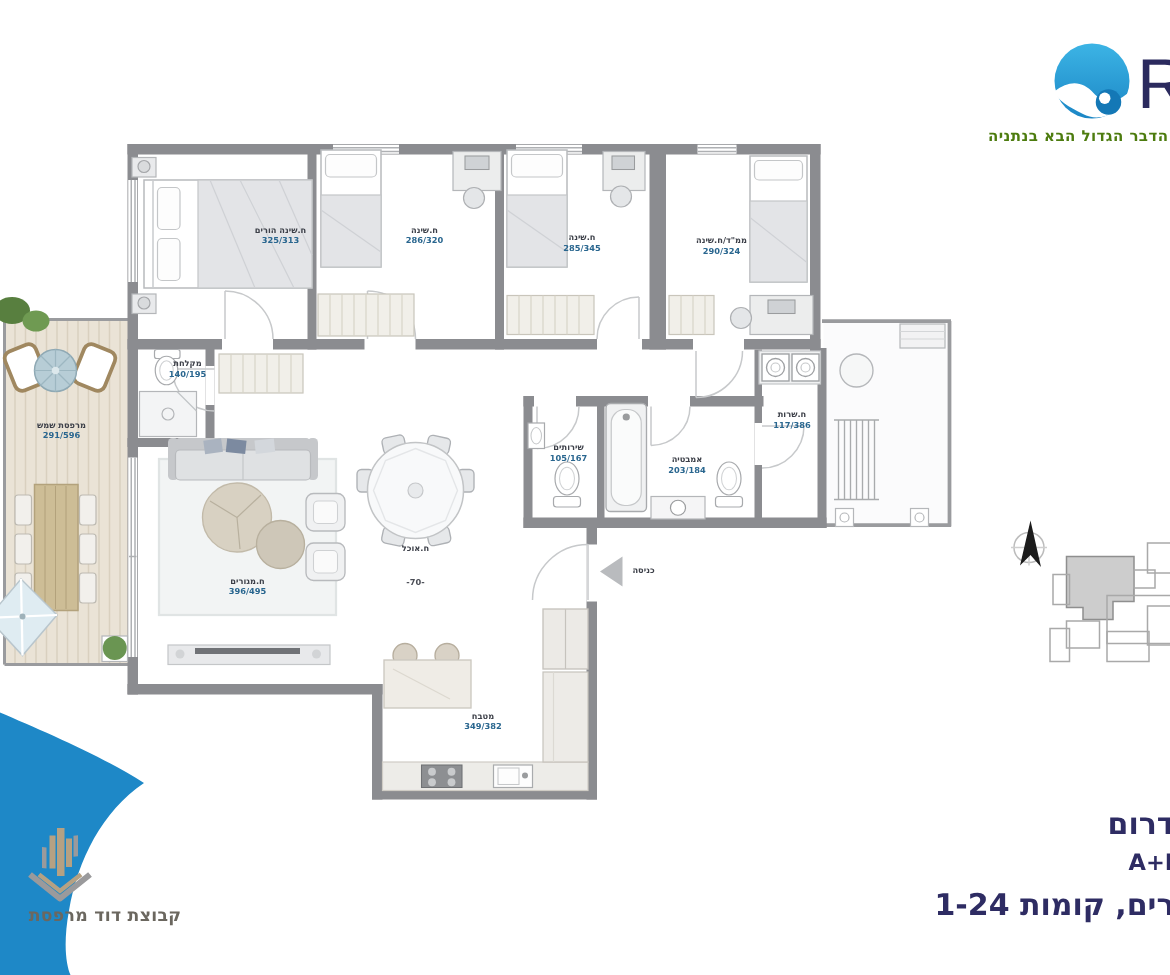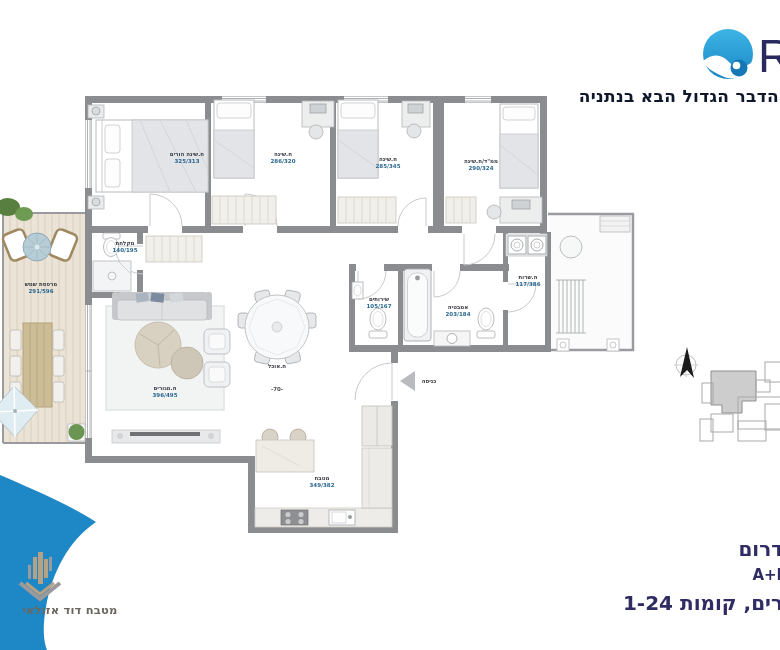--- a/index.html
+++ b/index.html
@@ -15,22 +15,22 @@
   .room-label .dims{display:block;direction:ltr;color:#29668f;font-weight:700;}
   .lone-dims{position:absolute;transform:translateX(-50%);font-size:5.5px;font-weight:700;
       color:#4a4d55;direction:ltr;white-space:nowrap;}
 
   
   .brand{position:absolute;top:28px;right:-14px;display:flex;align-items:center;gap:3px;
       color:#2b2a5e;}
   .brand .glyph{font-size:47px;line-height:1;font-weight:400;letter-spacing:2px;
       font-family:"Liberation Sans",sans-serif;}
   .brand .wave{width:54px;height:54px;}
-  .tagline{position:absolute;top:86px;right:1px;font-size:17px;font-weight:600;
-      color:#0f172a;direction:rtl;letter-spacing:.3px;white-space:nowrap;}
+  .tagline{position:absolute;top:86px;right:1px;font-size:10px;font-weight:600;
+      color:#4d7c0f;direction:rtl;letter-spacing:.3px;white-space:nowrap;}
 
   
   .f-line{position:absolute;color:#2e2c63;white-space:nowrap;direction:rtl;}
   .f1{top:537px;right:-3px;font-size:20px;font-weight:700;}
   .f2{top:566px;right:-8px;font-size:15px;font-weight:700;direction:ltr;}
   .f3{top:591px;right:-3px;font-size:20px;font-weight:700;}
 
   
   .dev{position:absolute;left:12px;top:551px;width:116px;text-align:center;}
   .dev .name{margin-top:2px;font-size:11.5px;font-weight:700;color:#6b675f;direction:rtl;
@@ -511,16 +511,16 @@
         <rect x="26" y="1" width="5" height="32"></rect>
         <rect x="32" y="8" width="4" height="19"></rect>
       </g>
       <g fill="#9a9a9c">
         <rect x="16" y="12" width="3" height="14" transform="skewY(6)"></rect>
         <rect x="37" y="10" width="3" height="14" transform="skewY(-6)"></rect>
       </g>
       <polyline points="8,32 28,48 48,32" fill="none" stroke="#9a9a9c" stroke-width="4"></polyline>
       <polyline points="14,32 28,43 42,32" fill="none" stroke="#b5a183" stroke-width="3"></polyline>
     </svg>
-    <div class="name">מטבח דוד אזולאי</div>
+    <div class="name">קבוצת דוד מרפסת</div>
   </div>
 
 </div>
 
 </body></html>

